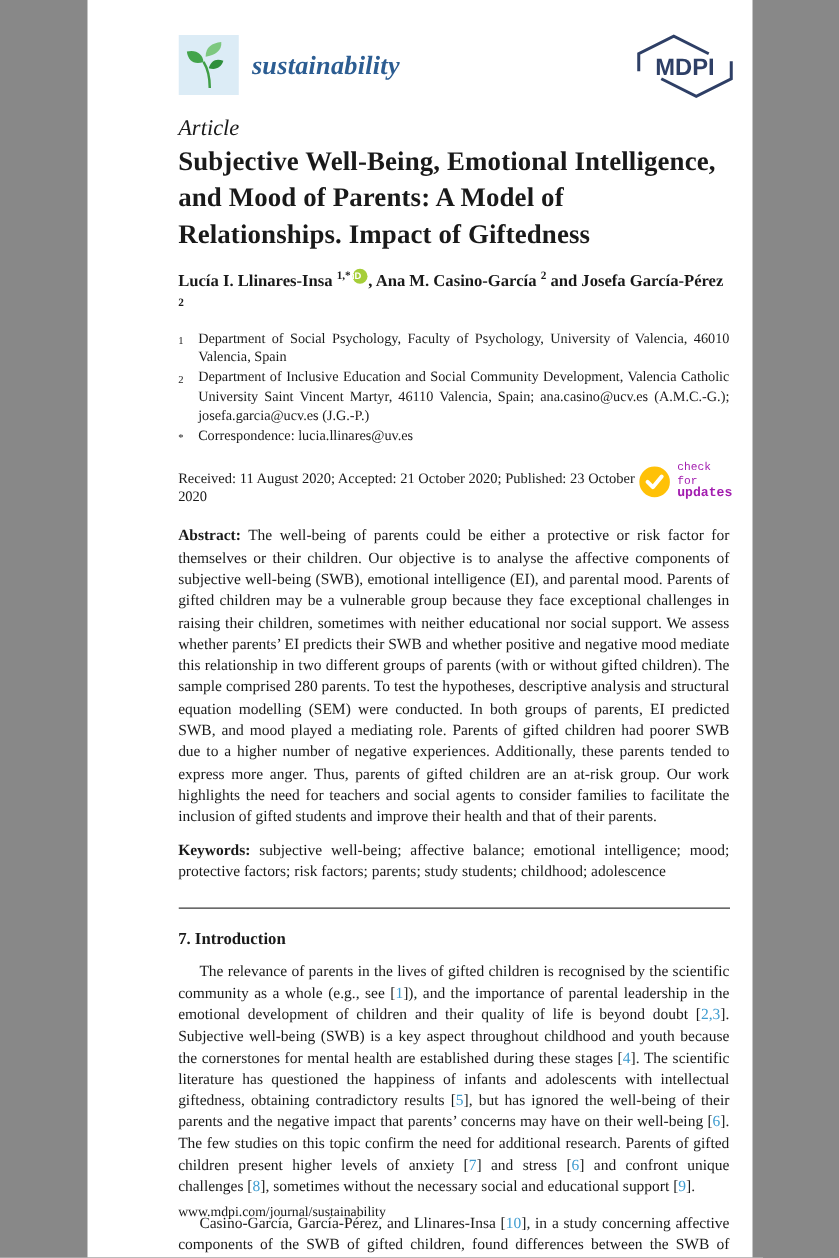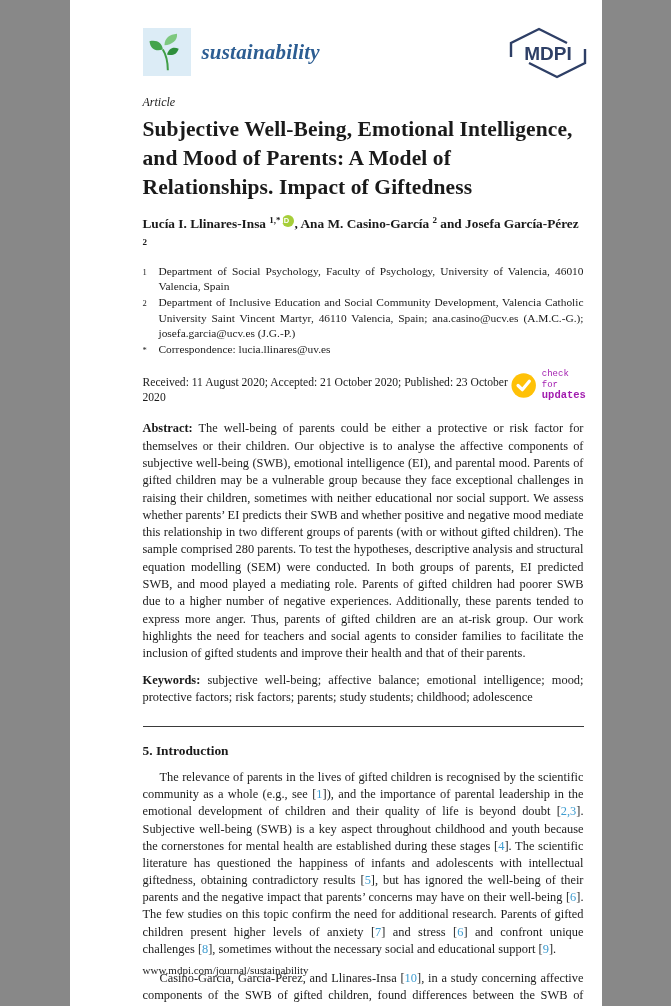--- a/index.html
+++ b/index.html
@@ -14,21 +14,21 @@
     padding: 28px 18px 0 73px;
     overflow: hidden;
   }
   
   .masthead { display: flex; justify-content: space-between; align-items: flex-start; height: 52px; margin-bottom: 14px; }
   .journal-brand { display: flex; align-items: center; gap: 11px; }
   .journal-logo { width: 48px; height: 48px; background: #dcecf6; display: flex; align-items: center; justify-content: center; }
   .journal-name { font-style: italic; font-weight: bold; font-size: 21px; color: #2c5d92; letter-spacing: .2px; }
   .mdpi-logo { margin-top: -2px; margin-right: -6px; }
   
-  .article-type { font-style: italic; font-size: 12px; line-height: 16px; margin-top: 14px; }
+  .article-type { font-style: italic; font-size: 18px; line-height: 16px; margin-top: 14px; }
   .title { font-size: 21.5px; line-height: 29px; font-weight: bold; margin-top: 5px; letter-spacing: .1px; }
   .authors { margin-top: 9px; font-size: 13.3px; font-weight: bold; line-height: 18px; }
   .authors sup { font-size: 9px; font-weight: bold; }
   .orcid {
     display: inline-block; width: 12px; height: 12px; border-radius: 50%;
     background: #a6ce39; color: #fff; font-family: "Liberation Sans", sans-serif;
     font-size: 7.5px; font-weight: bold; line-height: 12px;
     vertical-align: super; margin: 0 1px;
   }
   .affiliations { margin-top: 8px; font-size: 11.4px; line-height: 15.6px; }
@@ -120,21 +120,21 @@
       </span>
     </div>
   </div>
 
   <p class="abstract"><b class="run-label">Abstract:</b> <span>The well-being of parents could be either a protective or risk factor for themselves or their children. Our objective is to analyse the affective components of subjective well-being (SWB), emotional intelligence (EI), and parental mood. Parents of gifted children may be a vulnerable group because they face exceptional challenges in raising their children, sometimes with neither educational nor social support. We assess whether parents’ EI predicts their SWB and whether positive and negative mood mediate this relationship in two different groups of parents (with or without gifted children). The sample comprised 280 parents. To test the hypotheses, descriptive analysis and structural equation modelling (SEM) were conducted. In both groups of parents, EI predicted SWB, and mood played a mediating role. Parents of gifted children had poorer SWB due to a higher number of negative experiences. Additionally, these parents tended to express more anger. Thus, parents of gifted children are an at-risk group. Our work highlights the need for teachers and social agents to consider families to facilitate the inclusion of gifted students and improve their health and that of their parents.</span></p>
 
   <p class="keywords"><b class="run-label">Keywords:</b> <span>subjective well-being; affective balance; emotional intelligence; mood; protective factors; risk factors; parents; study students; childhood; adolescence</span></p>
 
   <hr class="divider">
 
-  <h2 class="section-heading">5. Introduction</h2>
+  <h2 class="section-heading">7. Introduction</h2>
 
   <p class="body-para indent">The relevance of parents in the lives of gifted children is recognised by the scientific community as a whole (e.g., see [<span class="cite">1</span>]), and the importance of parental leadership in the emotional development of children and their quality of life is beyond doubt [<span class="cite">2,3</span>]. Subjective well-being (SWB) is a key aspect throughout childhood and youth because the cornerstones for mental health are established during these stages [<span class="cite">4</span>]. The scientific literature has questioned the happiness of infants and adolescents with intellectual giftedness, obtaining contradictory results [<span class="cite">5</span>], but has ignored the well-being of their parents and the negative impact that parents’ concerns may have on their well-being [<span class="cite">6</span>]. The few studies on this topic confirm the need for additional research. Parents of gifted children present higher levels of anxiety [<span class="cite">7</span>] and stress [<span class="cite">6</span>] and confront unique challenges [<span class="cite">8</span>], sometimes without the necessary social and educational support [<span class="cite">9</span>].</p>
   <p class="body-para indent">Casino-García, García-Pérez, and Llinares-Insa [<span class="cite">10</span>], in a study concerning affective components of the SWB of gifted children, found differences between the SWB of gifted students and of unidentified students (children who had not been tested for giftedness or whose scores were negative). More specifically, the authors proposed a theoretical model of relationships that includes emotional intelligence (EI) and its repercussions for SWB mediated by mood. EI plays an important role in</p>
 
   <footer class="page-footer">
     <a class="footer-right">www.mdpi.com/journal/sustainability</a>
   </footer>
 
 </div>
 

